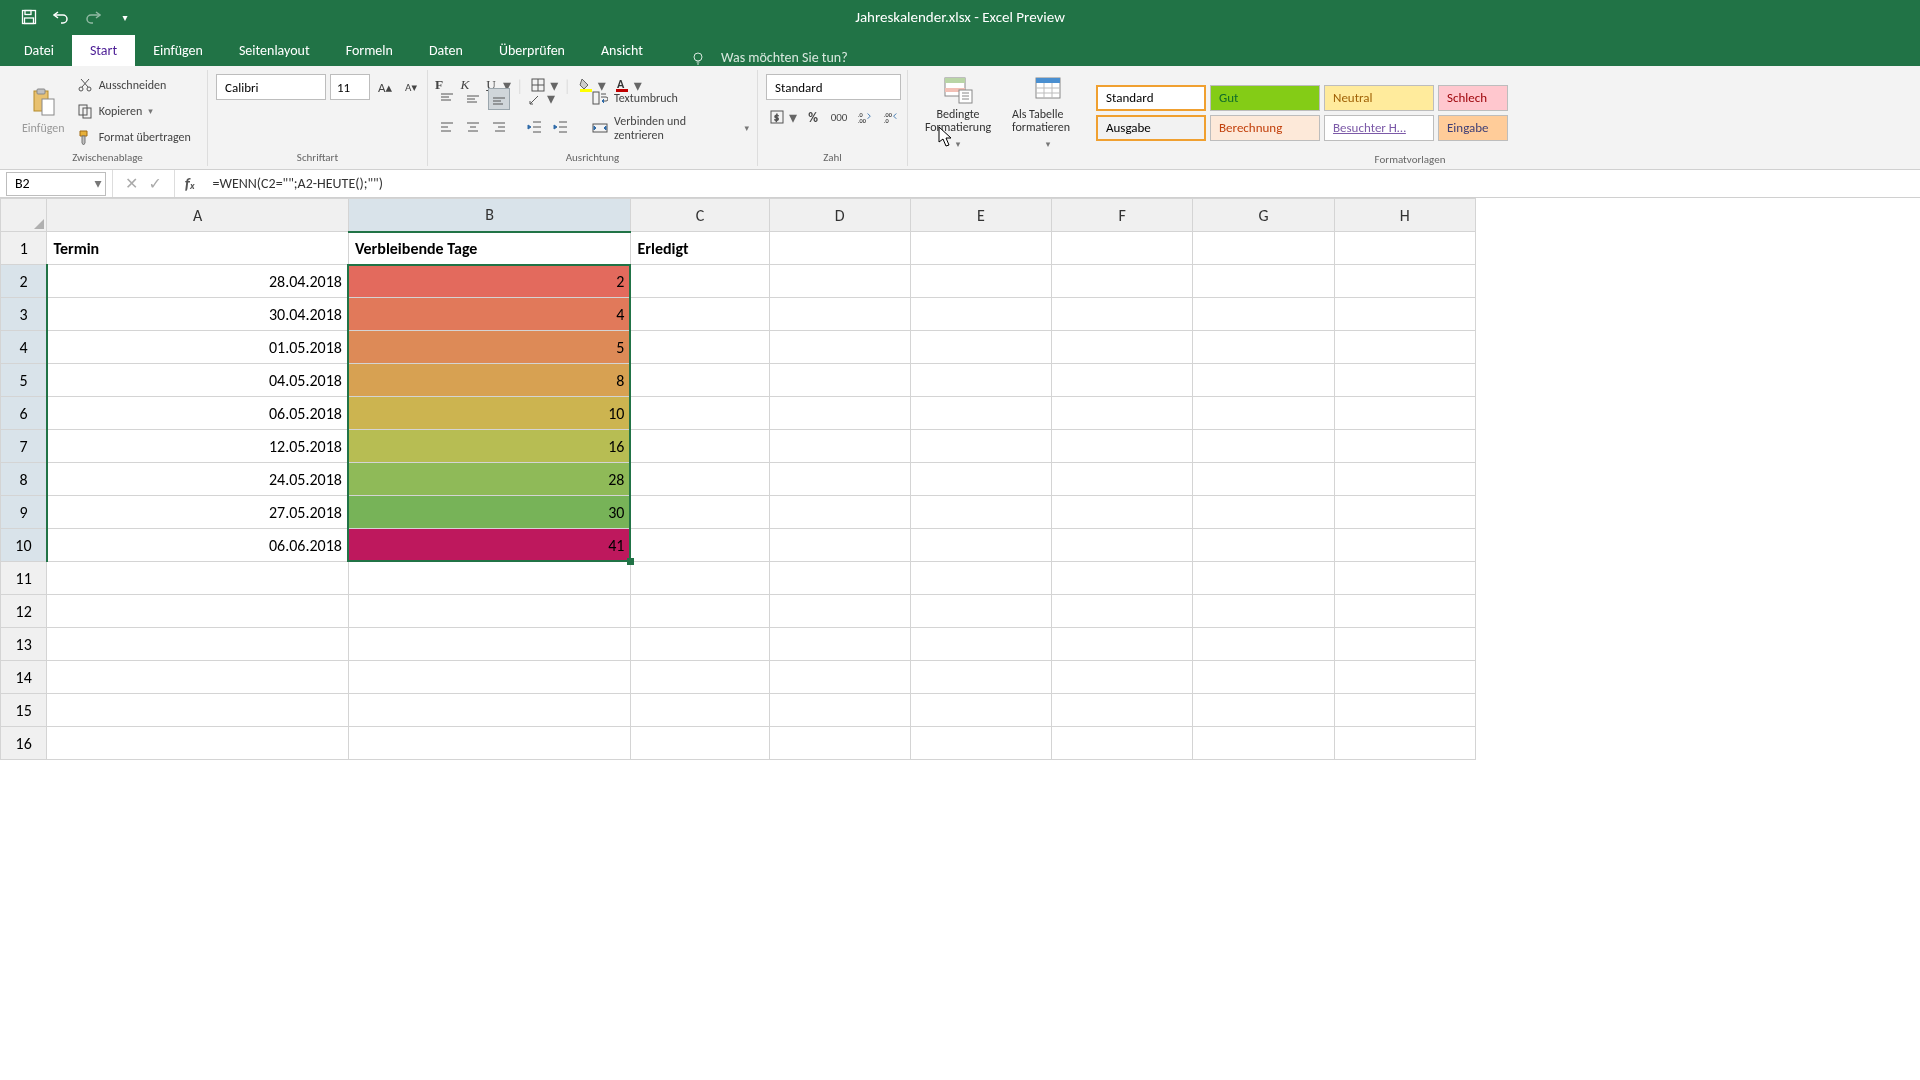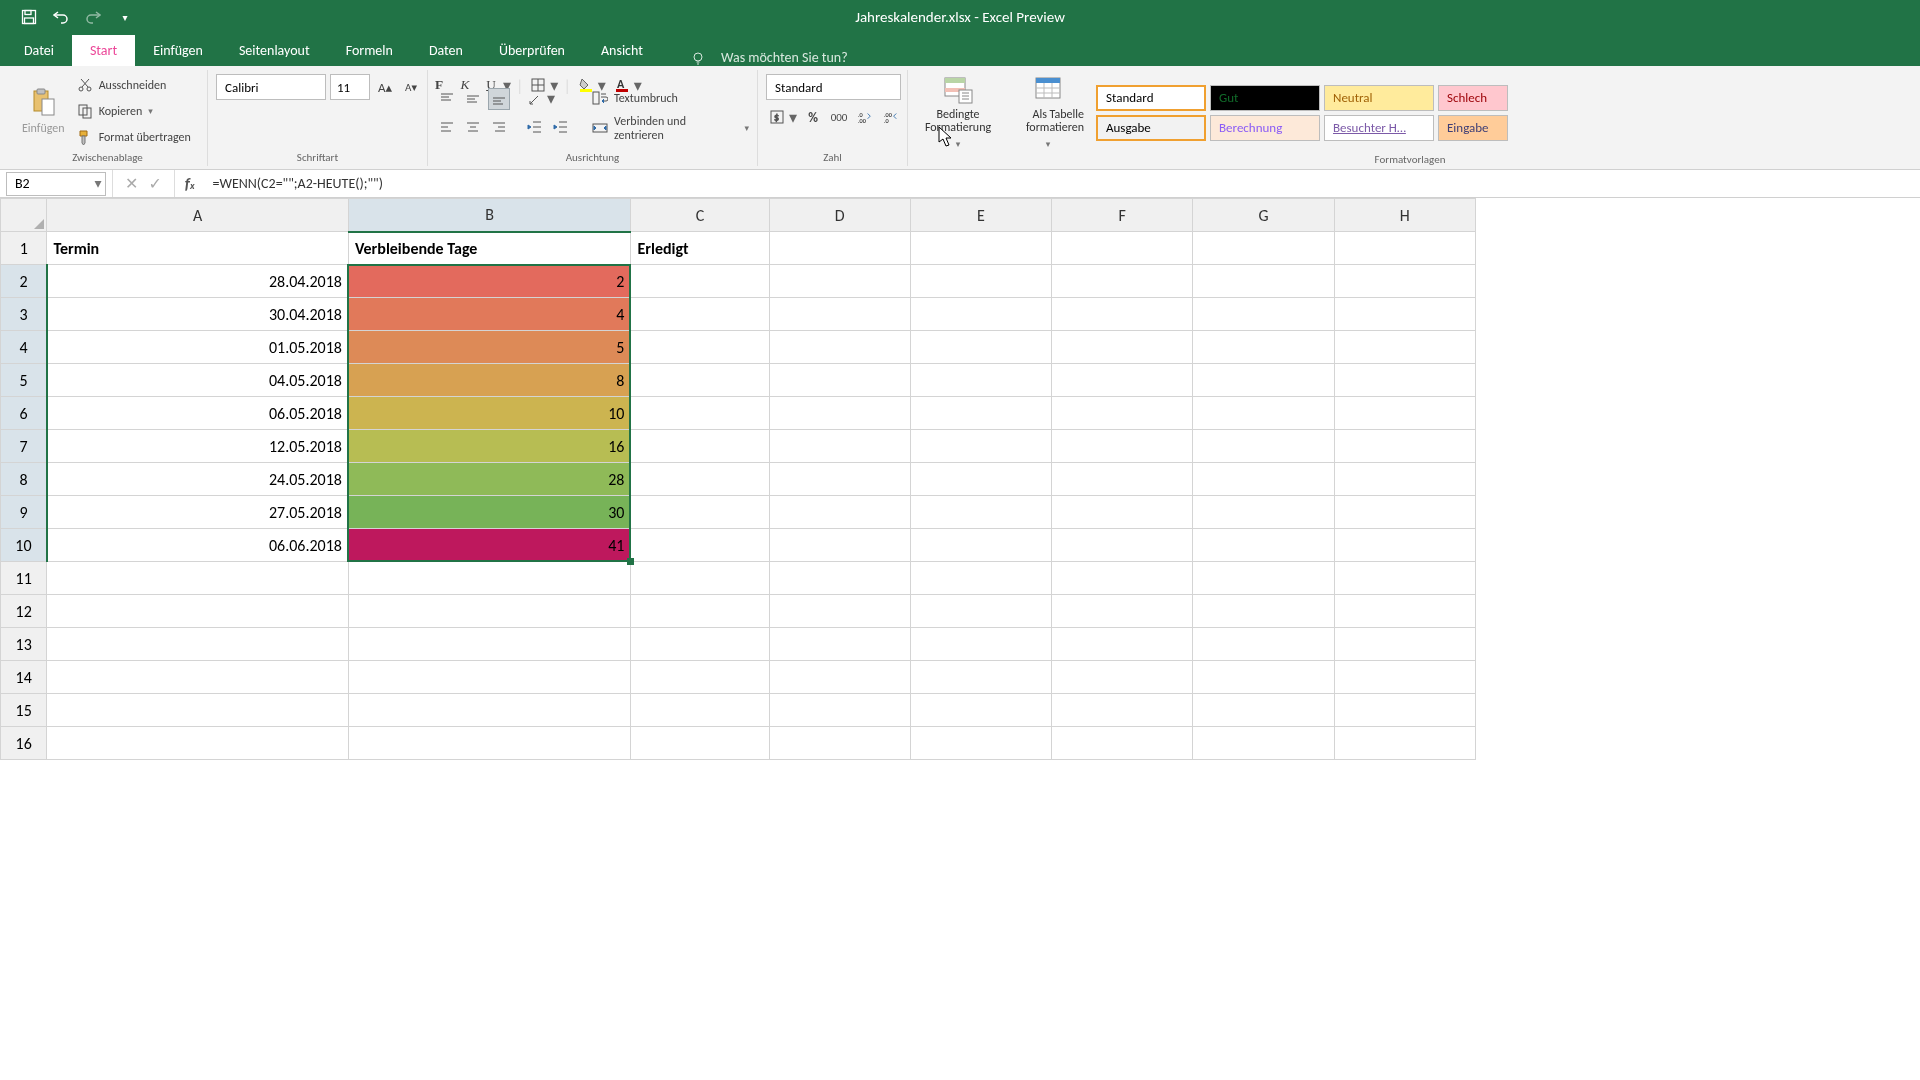--- a/index.html
+++ b/index.html
@@ -7,21 +7,21 @@
 
   
   .titlebar { height: 34px; background: #217346; display: flex; align-items: center; color: #fff; font-size: 13px; }
   .qat { display: flex; align-items: center; gap: 14px; padding-left: 20px; }
   .qat .qicon { width: 18px; height: 18px; display: flex; align-items: center; justify-content: center; color: #fff; }
   .title-text { position: absolute; left: 50%; transform: translateX(-50%); font-size: 15px; white-space: nowrap; }
 
   
   .ribbon-tabs { height: 32px; background: #217346; display: flex; align-items: flex-end; padding-left: 6px; color: #fff; font-size: 14px; }
   .rtab { padding: 7px 18px; cursor: pointer; }
-  .rtab.active { background: #fff; color: #ec4899; }
+  .rtab.active { background: #fff; color: #4c1d95; }
   .tellme-wrap { display: flex; align-items: center; gap: 16px; padding-left: 30px; color: #d8e8de; }
   .tellme-wrap .bulb { width: 14px; height: 14px; }
 
   
   .ribbon { height: 104px; background: #f3f3f3; border-bottom: 1px solid #d0d0d0; display: flex; padding: 4px 8px 0 8px; position: relative; }
   .rgroup { border-right: 1px solid #ddd; padding: 0 8px 0 8px; display: flex; flex-direction: column; height: 96px; }
   .rgroup-body { flex: 1; display: flex; align-items: center; gap: 6px; }
   .rgroup-label { font-size: 11px; color: #666; text-align: center; padding-bottom: 2px; position: relative; }
 
   .bigbtn { display: flex; flex-direction: column; align-items: center; gap: 4px; padding: 4px 6px; font-size: 12px; color: #666; }
@@ -359,41 +359,41 @@
               <rect x="2" y="4" width="20" height="18" fill="#fff" stroke="#888"></rect>
               <rect x="2" y="4" width="20" height="5" fill="#b9d5a6"></rect>
               <rect x="2" y="14" width="20" height="4" fill="#f2c0b6"></rect>
               <rect x="16" y="16" width="13" height="13" fill="#fff" stroke="#888"></rect>
               <path d="M19 19h7M19 22h7M19 25h7" stroke="#888"></path>
             </svg>
         </span>
         <span style="line-height:1.1">Bedingte Formatierung</span>
           <span style="font-size:9px;color:#777"> ▾</span>
       </div>
-      <div class="bigbtn" style="color:#333;text-align:right;width:84px">
+      <div class="bigbtn" style="color:#333;text-align:left;width:84px">
         <span class="bigicon">
           <svg viewBox="0 0 30 30" width="30" height="30">
               <rect x="3" y="4" width="24" height="20" fill="#fff" stroke="#888"></rect>
               <rect x="3" y="4" width="24" height="5" fill="#4a8fd0"></rect>
               <path d="M3 14h24M3 19h24M11 9v15M19 9v15" stroke="#bbb"></path>
             </svg>
         </span>
         <span style="line-height:1.1">Als Tabelle formatieren</span>
           <span style="font-size:9px;color:#777"> ▾</span>
       </div>
       <div style="display:flex;flex-direction:column;gap:4px;padding-top:2px">
         <div class="toolrow">
           <div class="stylecard" style="background:#fff;border:2px solid #f0a030">Standard</div>
-          <div class="stylecard" style="background:#000000;color:#116b2a">Gut</div>
+          <div class="stylecard" style="background:#84cc16;color:#116b2a">Gut</div>
           <div class="stylecard" style="background:#ffeb9c;color:#a16207">Neutral</div>
           <div class="stylecard" style="background:#ffc7ce;color:#9c0006;width:70px">Schlech</div>
         </div>
         <div class="toolrow">
           <div class="stylecard" style="background:#f2f2f2;border:2px solid #f0a030">Ausgabe</div>
-          <div class="stylecard" style="background:#fde9d9;color:#8b5cf6">Berechnung</div>
+          <div class="stylecard" style="background:#fde9d9;color:#c2410c">Berechnung</div>
           <div class="stylecard" style="background:#fff;color:#7c5aa8;text-decoration:underline">Besuchter H…</div>
           <div class="stylecard" style="background:#ffcc99;color:#3f3f76;width:70px">Eingabe</div>
         </div>
       </div>
     </div>
     <div class="rgroup-label">Formatvorlagen</div>
   </div>
 
   <svg class="cursor" style="left:938px;top:60px" width="18" height="22" viewBox="0 0 18 22">
       <path d="M1 1 L1 16 L5 13 L8 20 L11 19 L8 12 L13 12 Z" fill="#fff" stroke="#000" stroke-width="1"></path>

